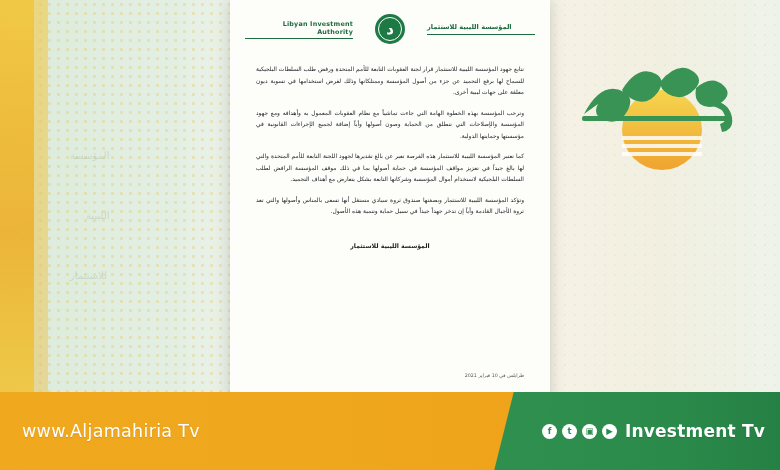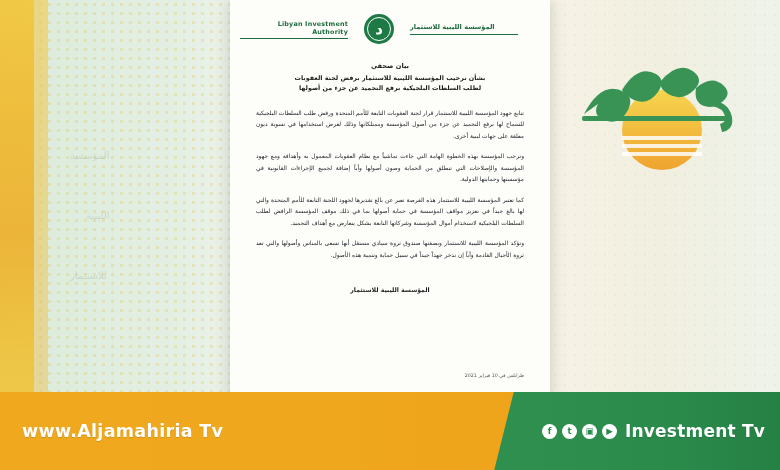--- a/index.html
+++ b/index.html
@@ -53,22 +53,22 @@
 
   
   .doc{
     position:absolute;left:230px;top:0;width:320px;height:470px;
     background:#fdfdfa;
     box-shadow:0 0 14px rgba(90,100,80,.30);
   }
   .doc-inner{position:absolute;inset:0;padding:0;}
 
   .doc-header{
-    display:flex;align-items:center;justify-content:flex-start;
-    gap:16px;padding:14px 10px 6px 10px;
+    display:flex;align-items:center;justify-content:center;
+    gap:22px;padding:14px 10px 6px 10px;
   }
   .lia-en{
     font-size:6.4px;color:#1d6b3e;text-align:right;line-height:1.25;
     letter-spacing:.2px;font-weight:bold;width:108px;
     border-bottom:1px solid #1d6b3e;padding-bottom:2px;
   }
   .lia-logo{
     width:30px;height:30px;border-radius:50%;
     background:#1d7a44;position:relative;flex:none;
     display:flex;align-items:center;justify-content:center;
@@ -124,21 +124,21 @@
   .brandbar{
     position:absolute;left:0;bottom:0;width:780px;height:78px;
     display:flex;align-items:stretch;
   }
   .brand-left{
     width:530px;background:linear-gradient(90deg,#f0a81f 0%,#efa81d 55%,#eea31b 100%);
     display:flex;align-items:center;
     clip-path:polygon(0 0, 100% 0, 100% 100%, 0 100%);
   }
   .brand-left .url{
-    color:#fff;font-size:17.5px;font-weight:bold;margin-left:22px;letter-spacing:.3px;
+    color:#fff;font-size:17.5px;font-weight:normal;margin-left:22px;letter-spacing:.3px;
     text-shadow:0 1px 1px rgba(0,0,0,.12);
   }
   .brand-right{
     flex:1;background:linear-gradient(90deg,#2f8f4e 0%,#2a8a4a 60%,#258044 100%);
     display:flex;align-items:center;justify-content:flex-start;gap:8px;padding-left:12px;
     position:relative;
   }
   .brand-right:before{
     content:"";position:absolute;left:-26px;top:0;width:40px;height:100%;
     background:linear-gradient(90deg,#2f8f4e 0%,#2f8f4e 100%);
@@ -197,25 +197,20 @@
   <div class="doc-inner">
 
     <div class="doc-header">
       <div class="lia-en">Libyan Investment Authority</div>
       <div class="lia-logo">
         <span>د</span>
       </div>
       <div class="lia-ar">المؤسسة الليبية للاستثمار</div>
     </div>
 
-    <div class="doc-title">
-      <div class="t0">بيان صحفي</div>
-      <div class="t1">بشأن ترحيب المؤسسة الليبية للاستثمار برفض لجنة العقوبات</div>
-      <div class="t2">لطلب السلطات البلجيكية برفع التجميد عن جزء من أصولها</div>
-    </div>
 
     <div class="doc-body">
       <p>تتابع جهود المؤسسة الليبية للاستثمار قرار لجنة العقوبات التابعة للأمم المتحدة ورفض طلب السلطات البلجيكية للسماح لها برفع التجميد عن جزء من أصول المؤسسة وممتلكاتها وذلك لغرض استخدامها في تسوية ديون معلقة على جهات ليبية أخرى.</p>
       <p>وترحب المؤسسة بهذه الخطوة الهامة التي جاءت تماشياً مع نظام العقوبات المعمول به وأهدافه ومع جهود المؤسسة والإصلاحات التي تنطلق من الحماية وصون أصولها وأياً إضافة لجميع الإجراءات القانونية في مؤسستها وحمايتها الدولية.</p>
       <p>كما تعتبر المؤسسة الليبية للاستثمار هذه الفرصة تعبر عن بالغ تقديرها لجهود اللجنة التابعة للأمم المتحدة والتي لها بالغ جيداً في تعزيز مواقف المؤسسة في حماية أصولها بما في ذلك موقف المؤسسة الرافض لطلب السلطات البلجيكية لاستخدام أموال المؤسسة وشركاتها التابعة بشكل يتعارض مع أهداف التجميد.</p>
       <p>وتؤكد المؤسسة الليبية للاستثمار وبصفتها صندوق ثروة سيادي مستقل أنها تسعى بالمناس وأصولها والتي تعد ثروة الأجيال القادمة وأياً إن تدخر جهداً جيداً في سبيل حماية وتنمية هذه الأصول.</p>
     </div>
 
     <div class="doc-sign">المؤسسة الليبية للاستثمار</div>
     <div class="doc-date">طرابلس في 10 فبراير 2021</div>

